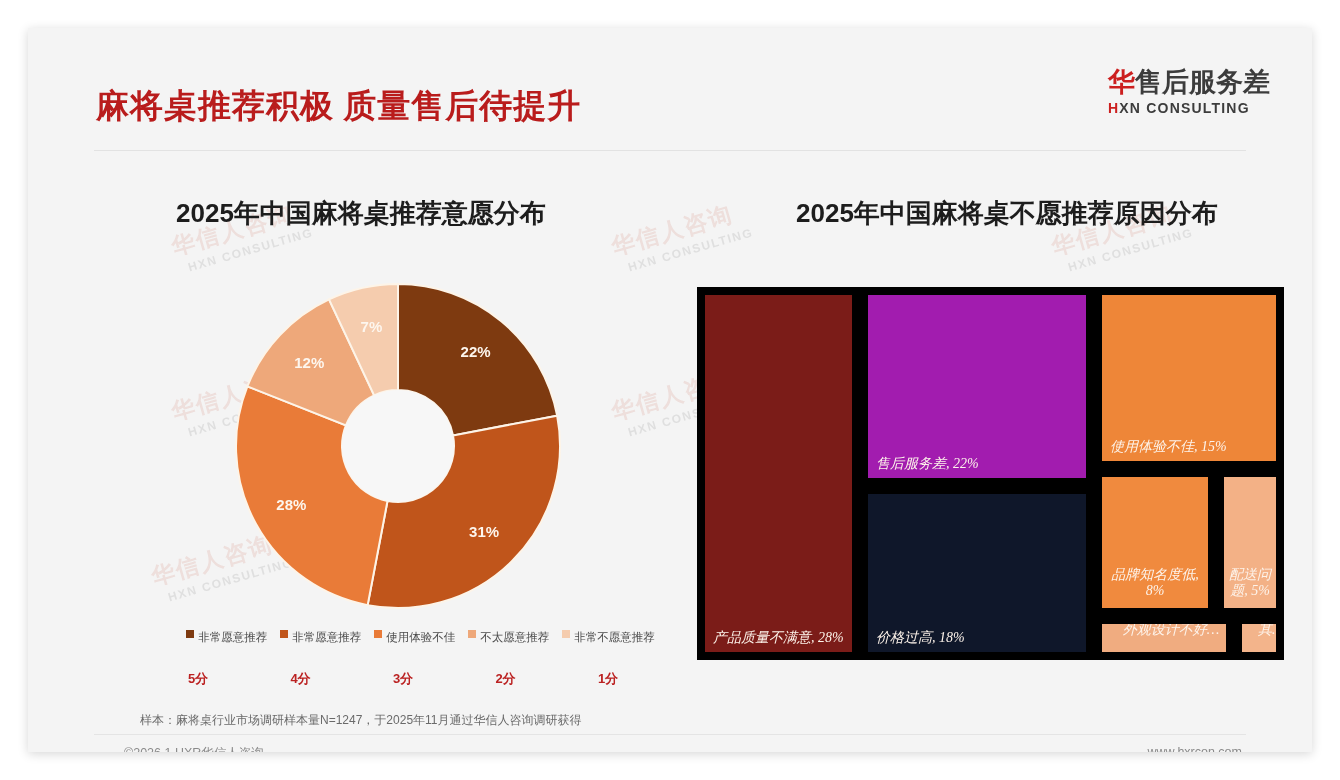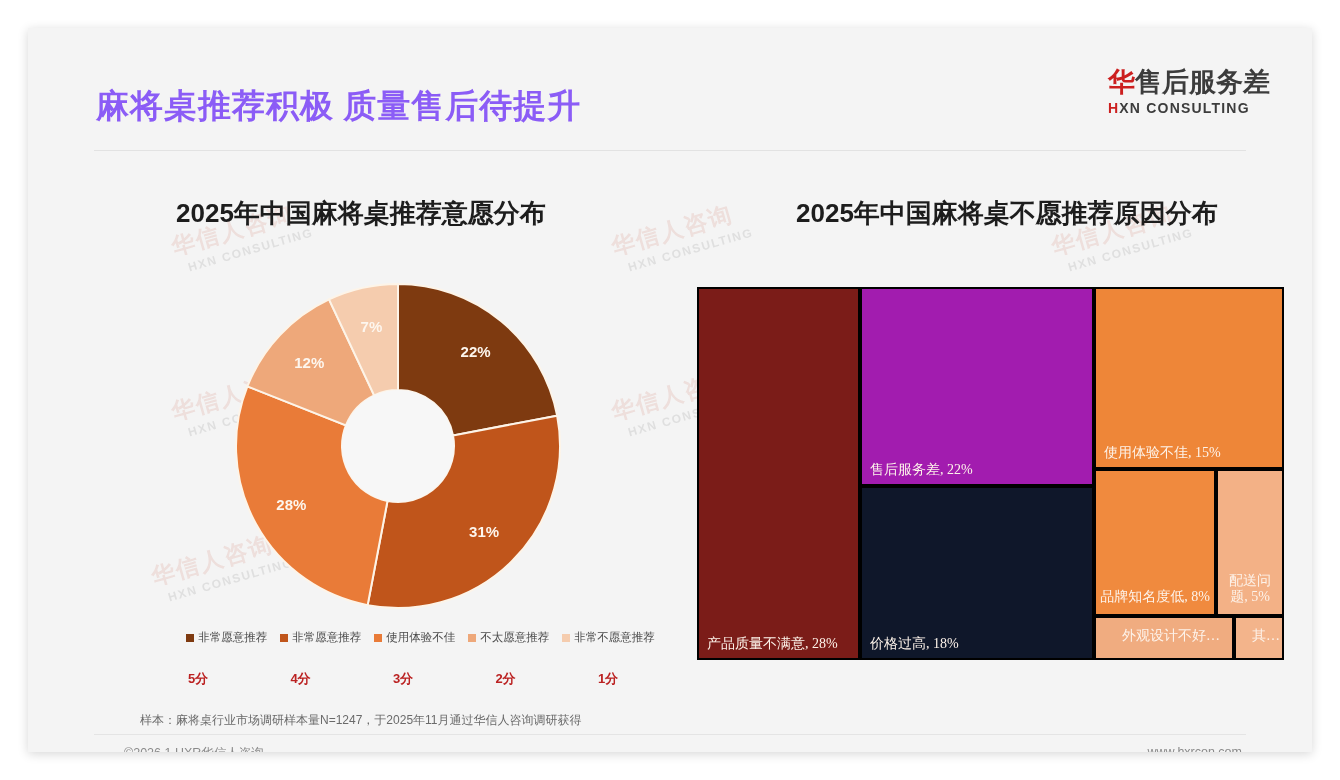--- a/index.html
+++ b/index.html
@@ -57,21 +57,21 @@
     height: 102px;
     z-index: 4;
   }
   #page-title {
     position: absolute;
     left: 68px;
     top: 56px;
     font-family: "Liberation Serif", "DejaVu Serif", serif;
     font-size: 33px;
     font-weight: 700;
-    color: #8b5cf6;
+    color: #b91c1c;
     letter-spacing: 1px;
     white-space: nowrap;
   }
   #logo {
     position: absolute;
     right: 42px;
     top: 40px;
     text-align: left;
   }
   #logo .logo-cn {
@@ -136,21 +136,21 @@
     position: absolute;
     left: 120px;
     top: 602px;
     width: 545px;
     display: flex;
     justify-content: center;
     align-items: center;
     gap: 13px;
     z-index: 3;
   }
-  .legend-item { display: flex; align-items: center; gap: 4px; }
+  .legend-item { display: flex; align-items: flex-start; gap: 4px; }
   .legend-swatch { width: 8px; height: 8px; display: inline-block; }
   .legend-text {
     font-size: 11.5px;
     color: #4a4a4a;
     white-space: nowrap;
   }
 
   
   #score-row {
     position: absolute;
@@ -175,22 +175,23 @@
     left: 669px;
     top: 259px;
     width: 587px;
     height: 373px;
     background: #ffffff;
     z-index: 3;
   }
   .tm-cell {
     position: absolute;
     box-sizing: border-box;
-    border: 2px solid #000000;
+    border: 8px solid #000000;
     overflow: hidden;
+    font-style: italic;
   }
   .tm-label {
     position: absolute;
     left: 8px;
     bottom: 5px;
     right: 5px;
     font-family: "Liberation Serif", "DejaVu Serif", serif;
     font-size: 14px;
     color: #fdf3ea;
     line-height: 1.18;

